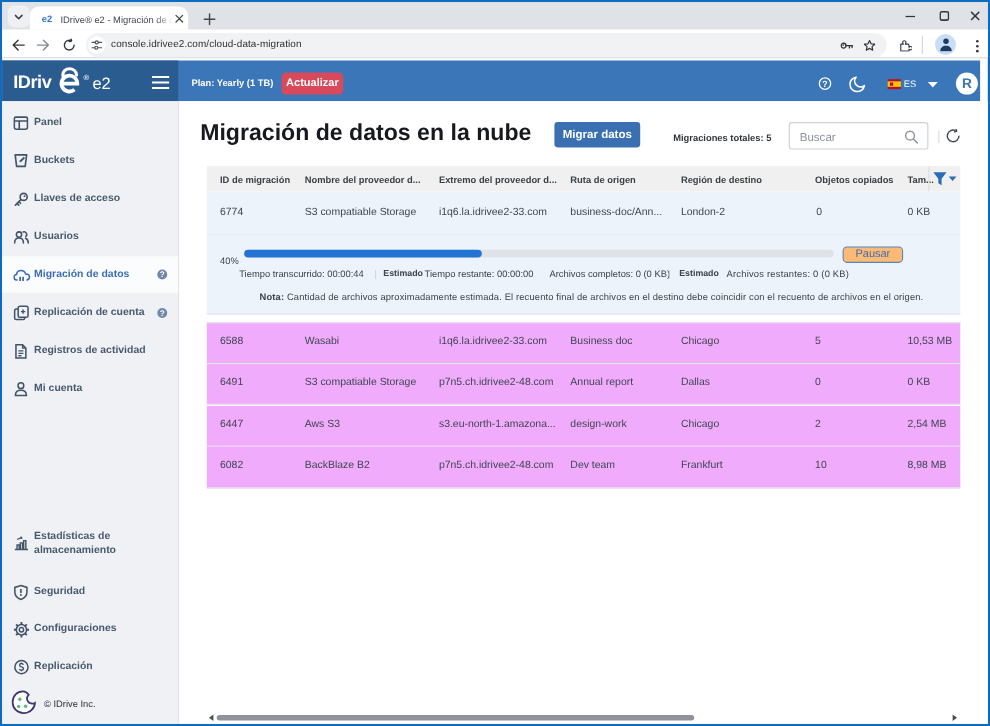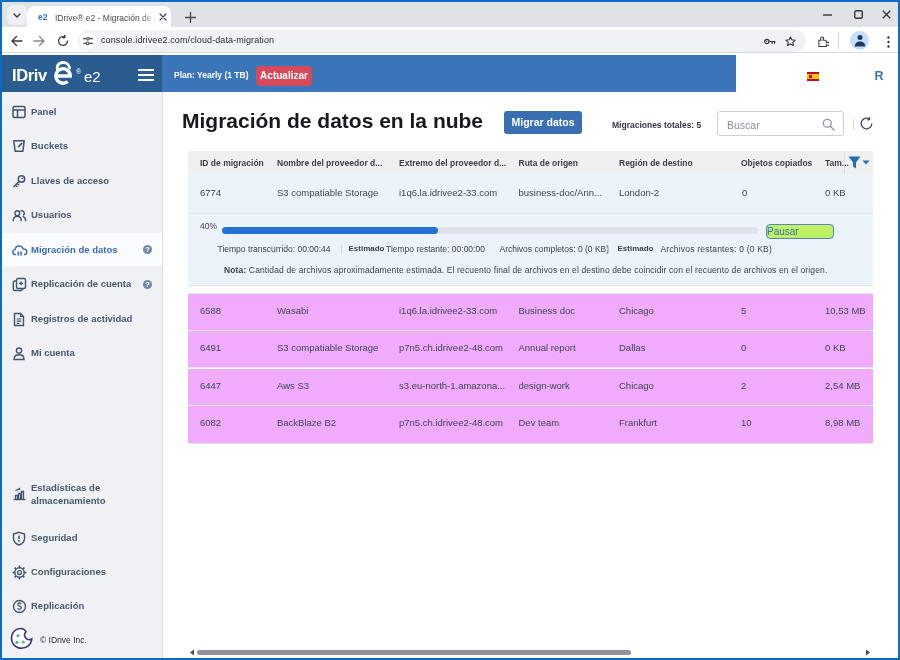--- a/index.html
+++ b/index.html
@@ -13,21 +13,21 @@
 #tab { position:absolute; left:25px; top:4px; width:144px; height:21px; background:#fff; border-radius:8px 8px 0 0; }
 #tabfav { position:absolute; left:11px; top:6px; font-size:8.5px; font-weight:bold; color:#2e75c8; }
 #tabtitle { position:absolute; left:28px; top:6px; width:102px; font-size:8.5px; color:#45484d; white-space:nowrap; overflow:hidden;
   line-height:13px;
   -webkit-mask-image:linear-gradient(90deg,#000 85%,transparent 100%); }
 
 #toolbar { position:absolute; left:0; top:25px; width:896px; height:26px; background:#fff; border-bottom:1px solid #d8dbde; }
 #omnibox { position:absolute; left:76px; top:3px; width:728px; height:22px; border-radius:11px; background:#f0f2f3; }
 #urltext { position:absolute; left:23px; top:5px; font-size:9px; color:#2b2e32; letter-spacing:0.1px; }
 
-#apphdr { position:absolute; left:0; top:53px; width:734px; height:37px; background:#3b76b8; }
+#apphdr { position:absolute; left:0; top:53px; width:889px; height:37px; background:#3b76b8; }
 #apphdr-left { position:absolute; left:0; top:0; width:160px; height:37px; background:#2b5c90; }
 #logo { position:absolute; left:8px; top:4px; color:#fff; }
 #planTxt { position:absolute; left:172px; top:15px; color:#fff; font-size:8.5px; font-weight:bold; }
 #btnAct { position:absolute; left:254px; top:11px; width:56px; height:20px; background:#d84a5b; border-radius:4px; color:#fff; font-size:10px; font-weight:bold; text-align:center; line-height:20px; }
 
 #sidebar { position:absolute; left:0; top:90px; width:161px; height:566px; background:#f0f1f4; border-right:1px solid #dddfe4; }
 .sbitem { position:absolute; left:0; width:160px; height:34px; }
 .sbitem svg { position:absolute; left:10px; top:10px; }
 .sbitem .lbl { position:absolute; left:29px; top:11px; font-size:9.5px; font-weight:bold; color:#47586e; }
 .sbsel { background:#fbfcfe; }
@@ -43,25 +43,25 @@
 .t { position:absolute; left:25px; width:685px; }
 #thead { top:59px; height:23px; background:#f0f0f0; }
 .th { position:absolute; top:7px; font-size:8.5px; font-weight:bold; color:#3a3f46; white-space:nowrap; }
 .td { position:absolute; font-size:9.5px; color:#3f4650; white-space:nowrap; }
 #row1 { top:82px; height:39.5px; background:#edf3fa; border-bottom:1px solid #e0e7ef; }
 #expand { top:121.5px; height:72px; background:#edf3fa; border-bottom:1px solid #dfe5ec; }
 .wrow { height:37.5px; background:#f0abfc; border-bottom:1px solid #e4e7eb; }
 .c1{left:12px}.c2{left:89px}.c3{left:211px}.c4{left:330.5px}.c5{left:431px}.c6{left:553px}.c7{left:637px}
 #track { position:absolute; left:33.5px; top:13.5px; width:536px; height:7px; border-radius:3.5px; background:#dfe3e8; }
 #fill { position:absolute; left:0; top:0; width:216px; height:7px; border-radius:3.5px; background:#2273d4; }
-#btnPausar { position:absolute; left:578px; top:10px; width:68px; height:15px; border:1px solid #5585c2; border-radius:4px; background:#bef264; color:#3a6db5; font-size:10px; text-align:left; line-height:14px; }
+#btnPausar { position:absolute; left:578px; top:10px; width:55px; height:15px; border:1px solid #5585c2; border-radius:4px; background:#fdba74; color:#3a6db5; font-size:10px; text-align:center; line-height:14px; }
 #stats { position:absolute; left:29.5px; top:30px; font-size:8.5px; color:#3c424a; white-space:nowrap; }
 #stats b { font-weight:bold; }
 #stats .sep { color:#c6ccd4; }
-#nota { position:absolute; left:36px; top:51.5px; font-size:8.5px; color:#3c424a; white-space:nowrap; letter-spacing:0.13px; }
+#nota { position:absolute; left:48px; top:51.5px; font-size:8.5px; color:#3c424a; white-space:nowrap; letter-spacing:0.13px; }
 
 #hscroll { position:absolute; left:25px; top:556px; width:685px; height:9px; }
 #thumb { position:absolute; left:9px; top:1.5px; width:434px; height:5.5px; border-radius:3px; background:#909399; }
 </style>
 </head>
 <body>
 <div id="win">
   <div id="tabbar">
     <div id="chevbtn">
       <svg class="abs" style="left:6px;top:8px" width="8" height="5" viewBox="0 0 8 5">
@@ -317,21 +317,21 @@
     <div class="t" id="row1">
       <span class="td c1" style="top:13px">6774</span>
       <span class="td c2" style="top:13px">S3 compatiable Storage</span>
       <span class="td c3" style="top:13px">i1q6.la.idrivee2-33.com</span>
       <span class="td c4" style="top:13px">business-doc/Ann...</span>
       <span class="td c5" style="top:13px">London-2</span>
       <span class="td" style="top:13px;left:554px">0</span>
       <span class="td c7" style="top:13px">0 KB</span>
     </div>
     <div class="t" id="expand">
-      <span style="position:absolute;left:12px;top:7px;font-size:8.5px;color:#3c424a;text-align:center;">40%</span>
+      <span style="position:absolute;left:12px;top:18px;font-size:8.5px;color:#3c424a;text-align:center;">40%</span>
       <div id="track">
           <div id="fill"></div>
         </div>
       <div id="btnPausar">Pausar</div>
       <div id="stats">
           <span class="abs" style="left:0">Tiempo transcurrido: 00:00:44</span>
           <span class="abs sep" style="left:123px">|</span>
           <b class="abs" style="left:131px;font-size:8px">Estimado</b>
           <span class="abs" style="left:168.5px">Tiempo restante: 00:00:00</span>
           <span class="abs" style="left:282px">Archivos completos: 0 (0 KB)</span>

